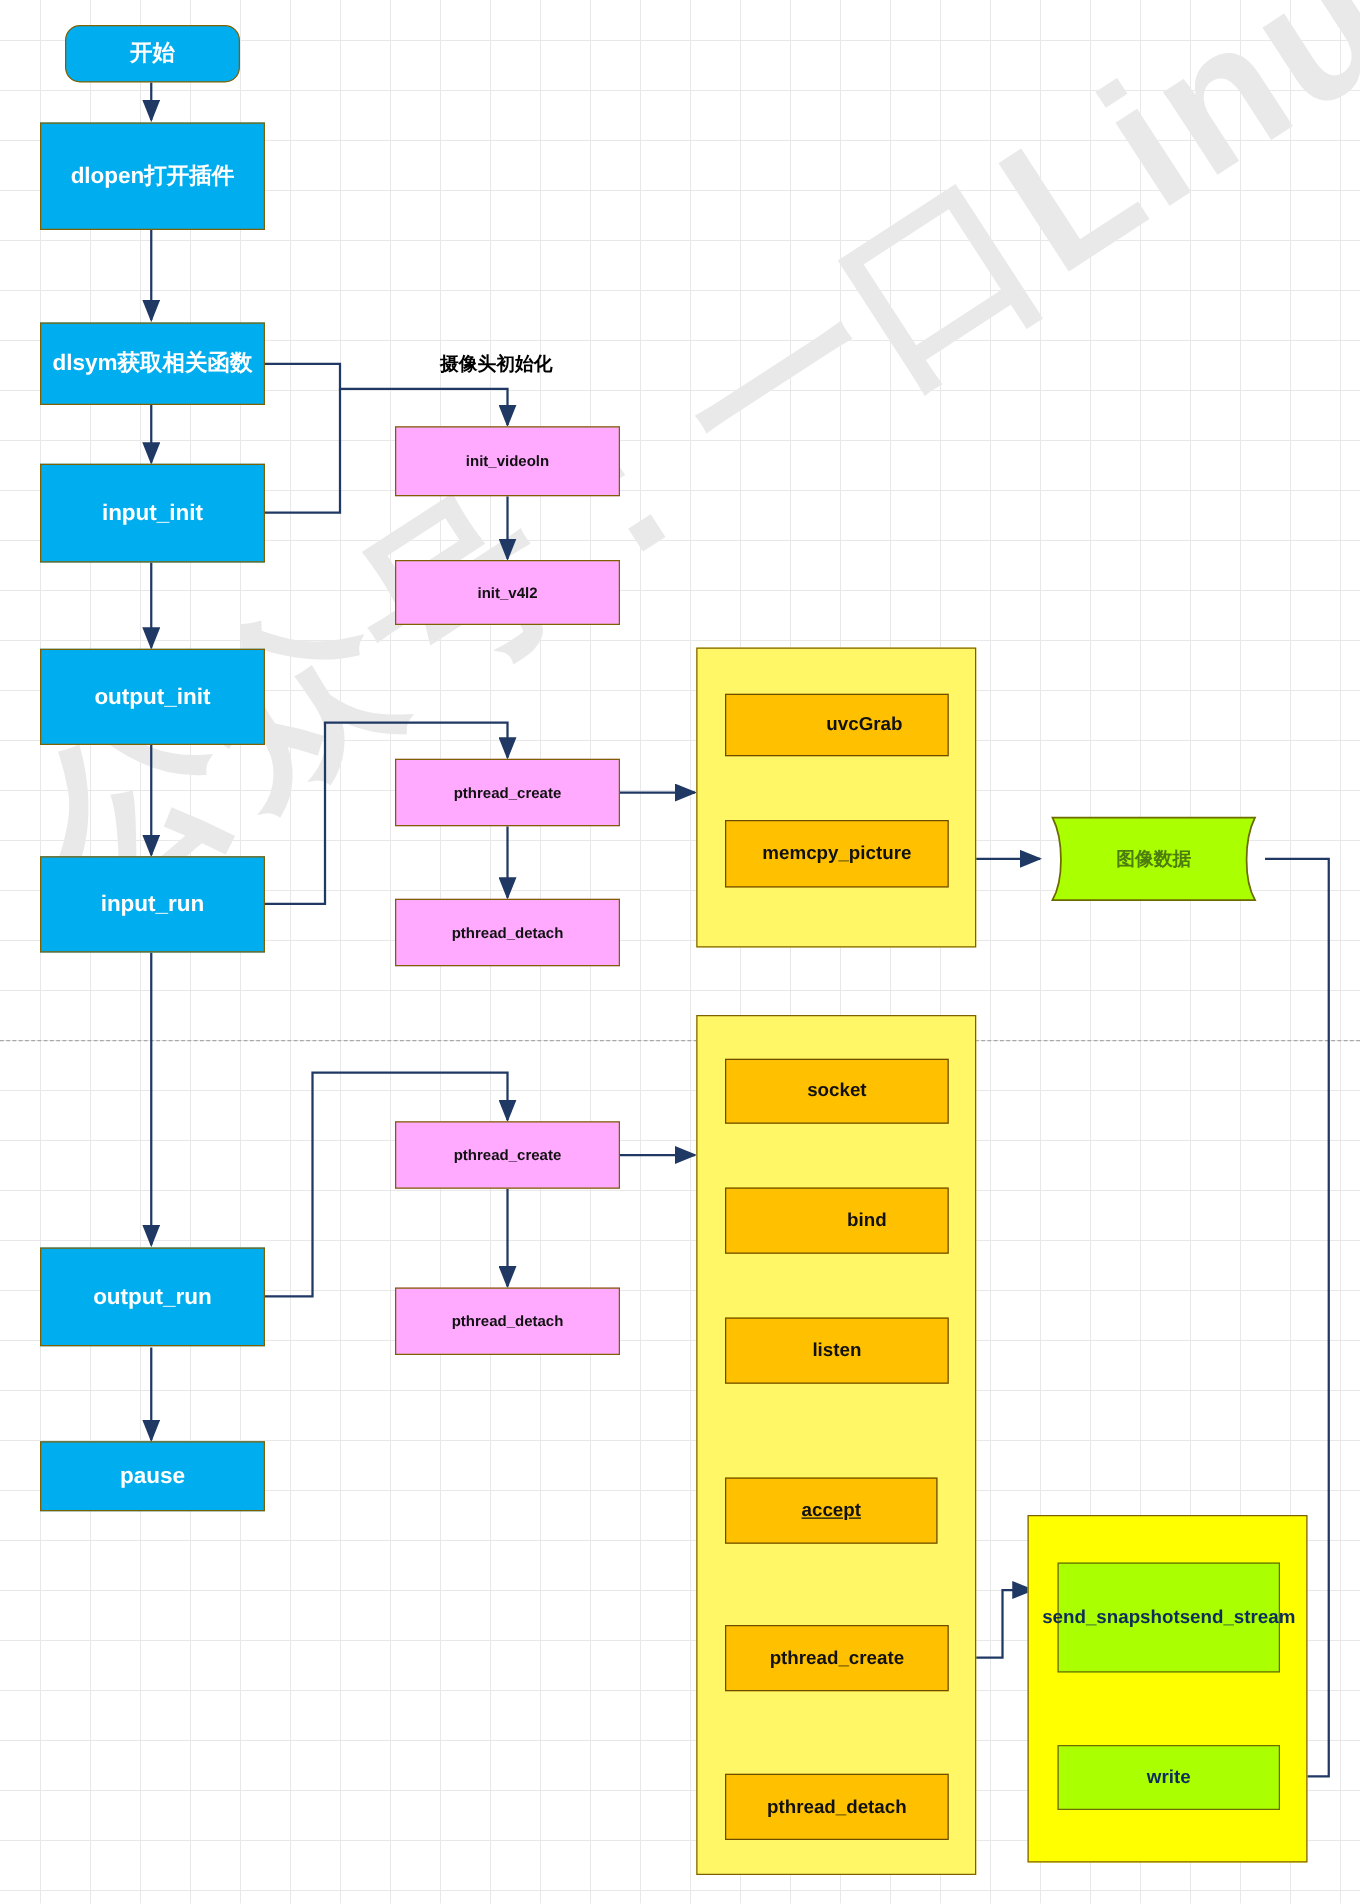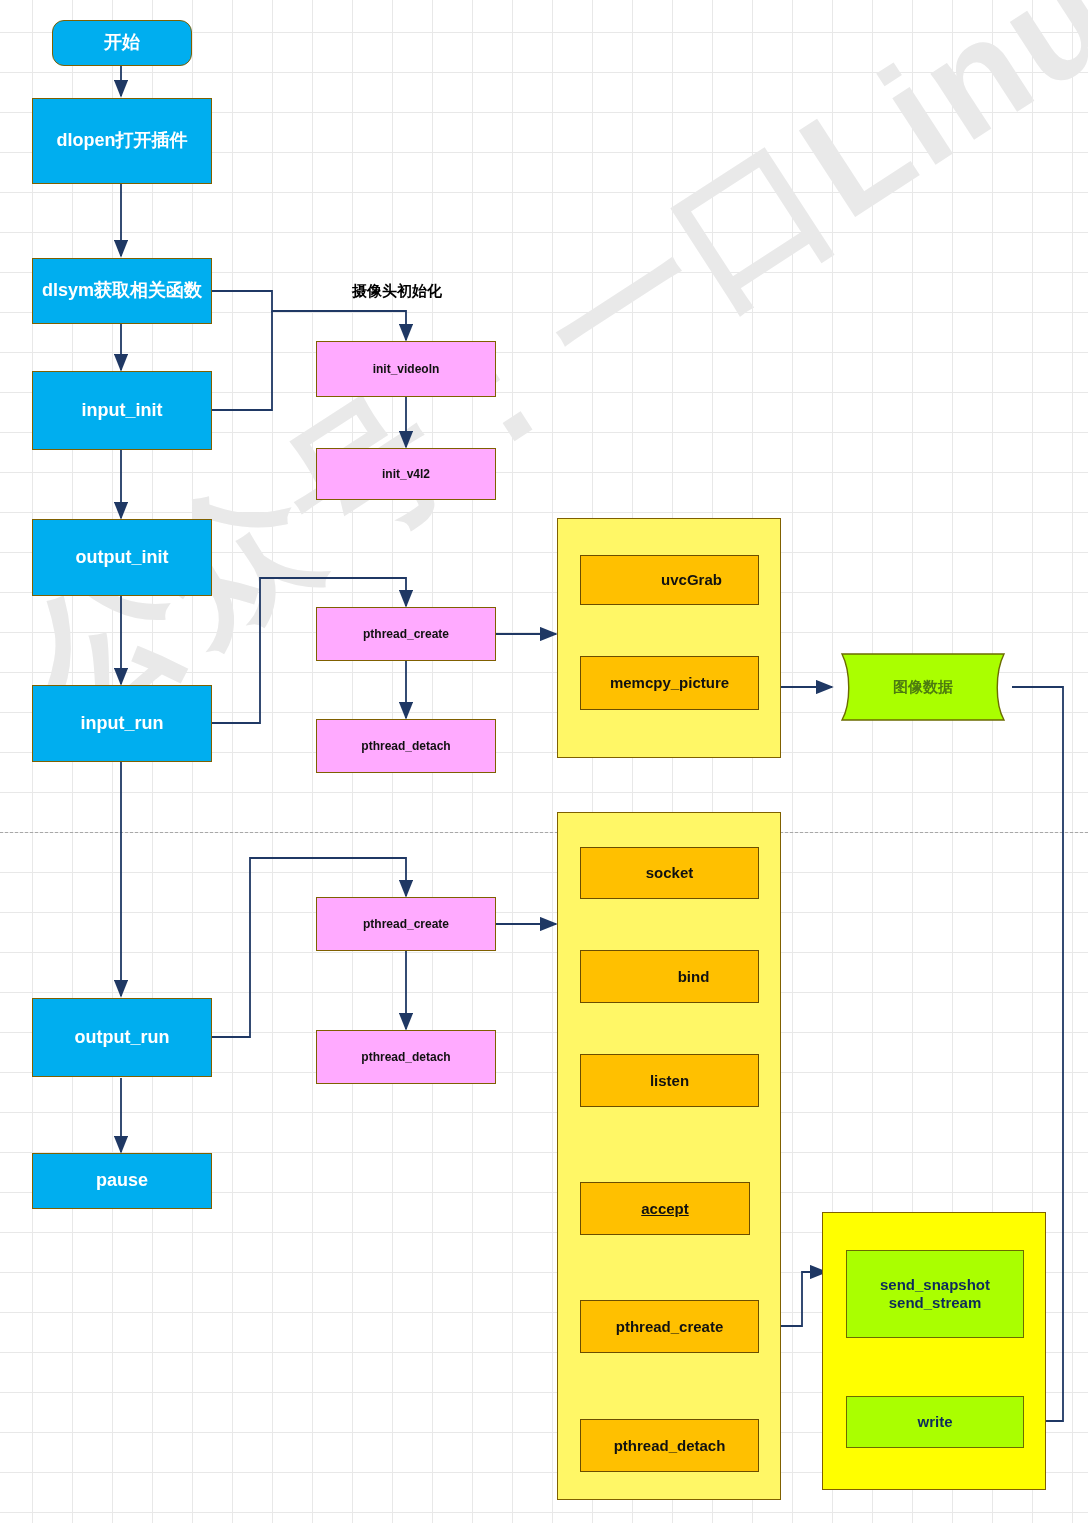--- a/index.html
+++ b/index.html
@@ -252,20 +252,20 @@
 </div>
 
 <div class="node orange" style="left:580px; top:1300px; width:179px; height:53px;">
   <span>pthread_create</span>
 </div>
 
 <div class="node orange" style="left:580px; top:1419px; width:179px; height:53px;">
   <span>pthread_detach</span>
 </div>
 
-<div class="node greenbox" style="left:846px; top:1250px; width:178px; height:88px; flex-direction:column;">
+<div class="node greenbox" style="left:846px; top:1250px; width:178px; height:88px; flex-direction:row;">
   <span>send_snapshot</span>
   <span>send_stream</span>
 </div>
 
 <div class="node greenbox" style="left:846px; top:1396px; width:178px; height:52px;">
   <span>write</span>
 </div>
 
 </body></html>

